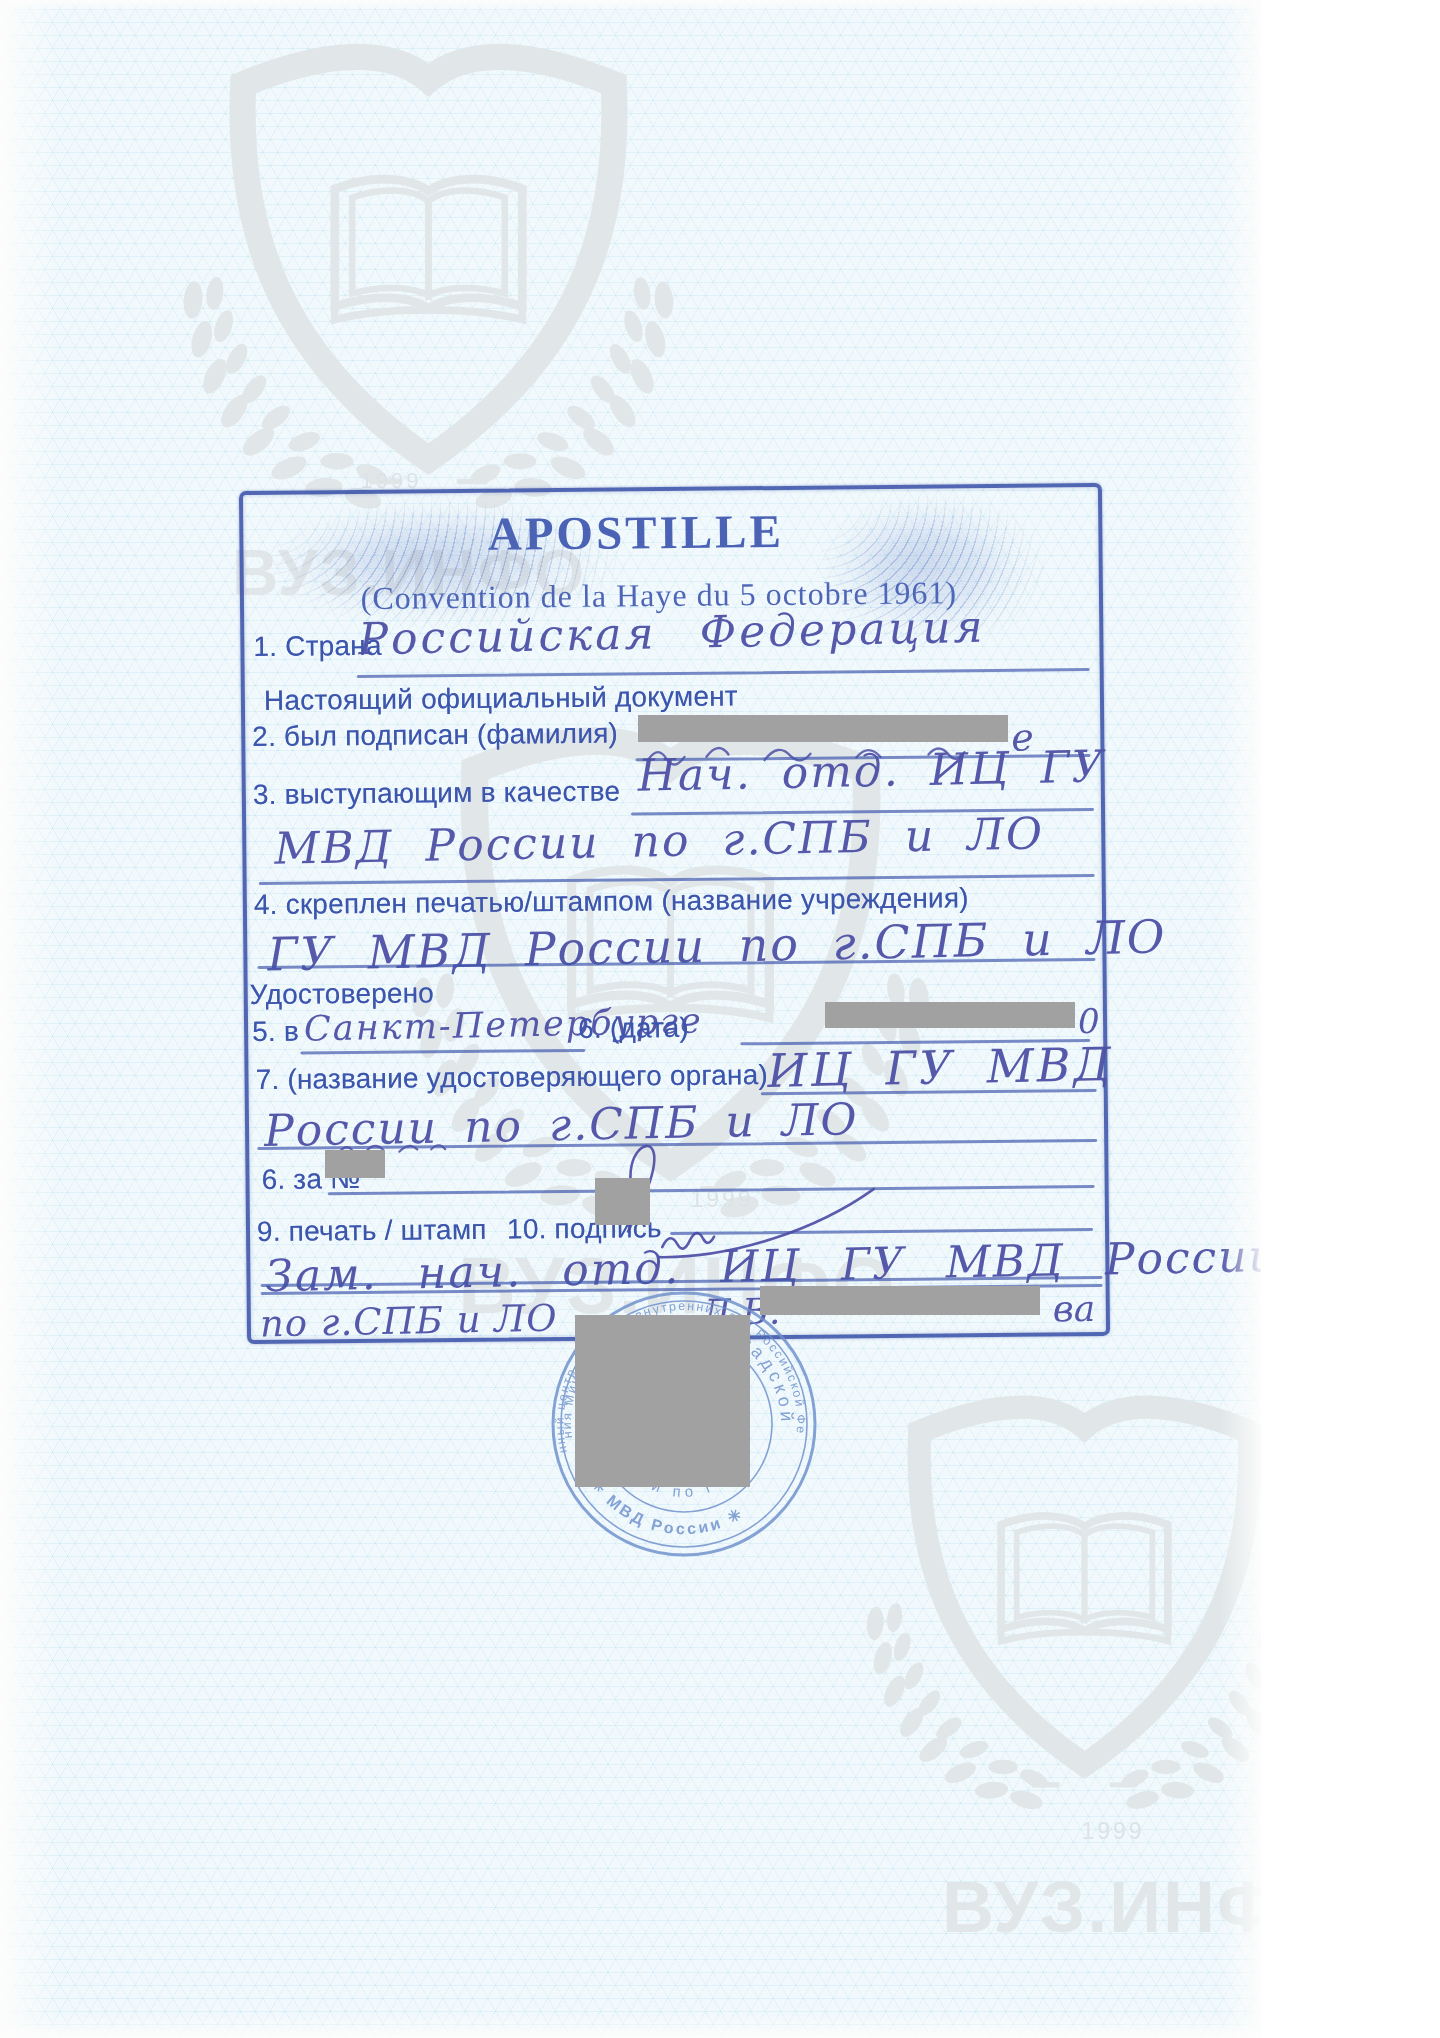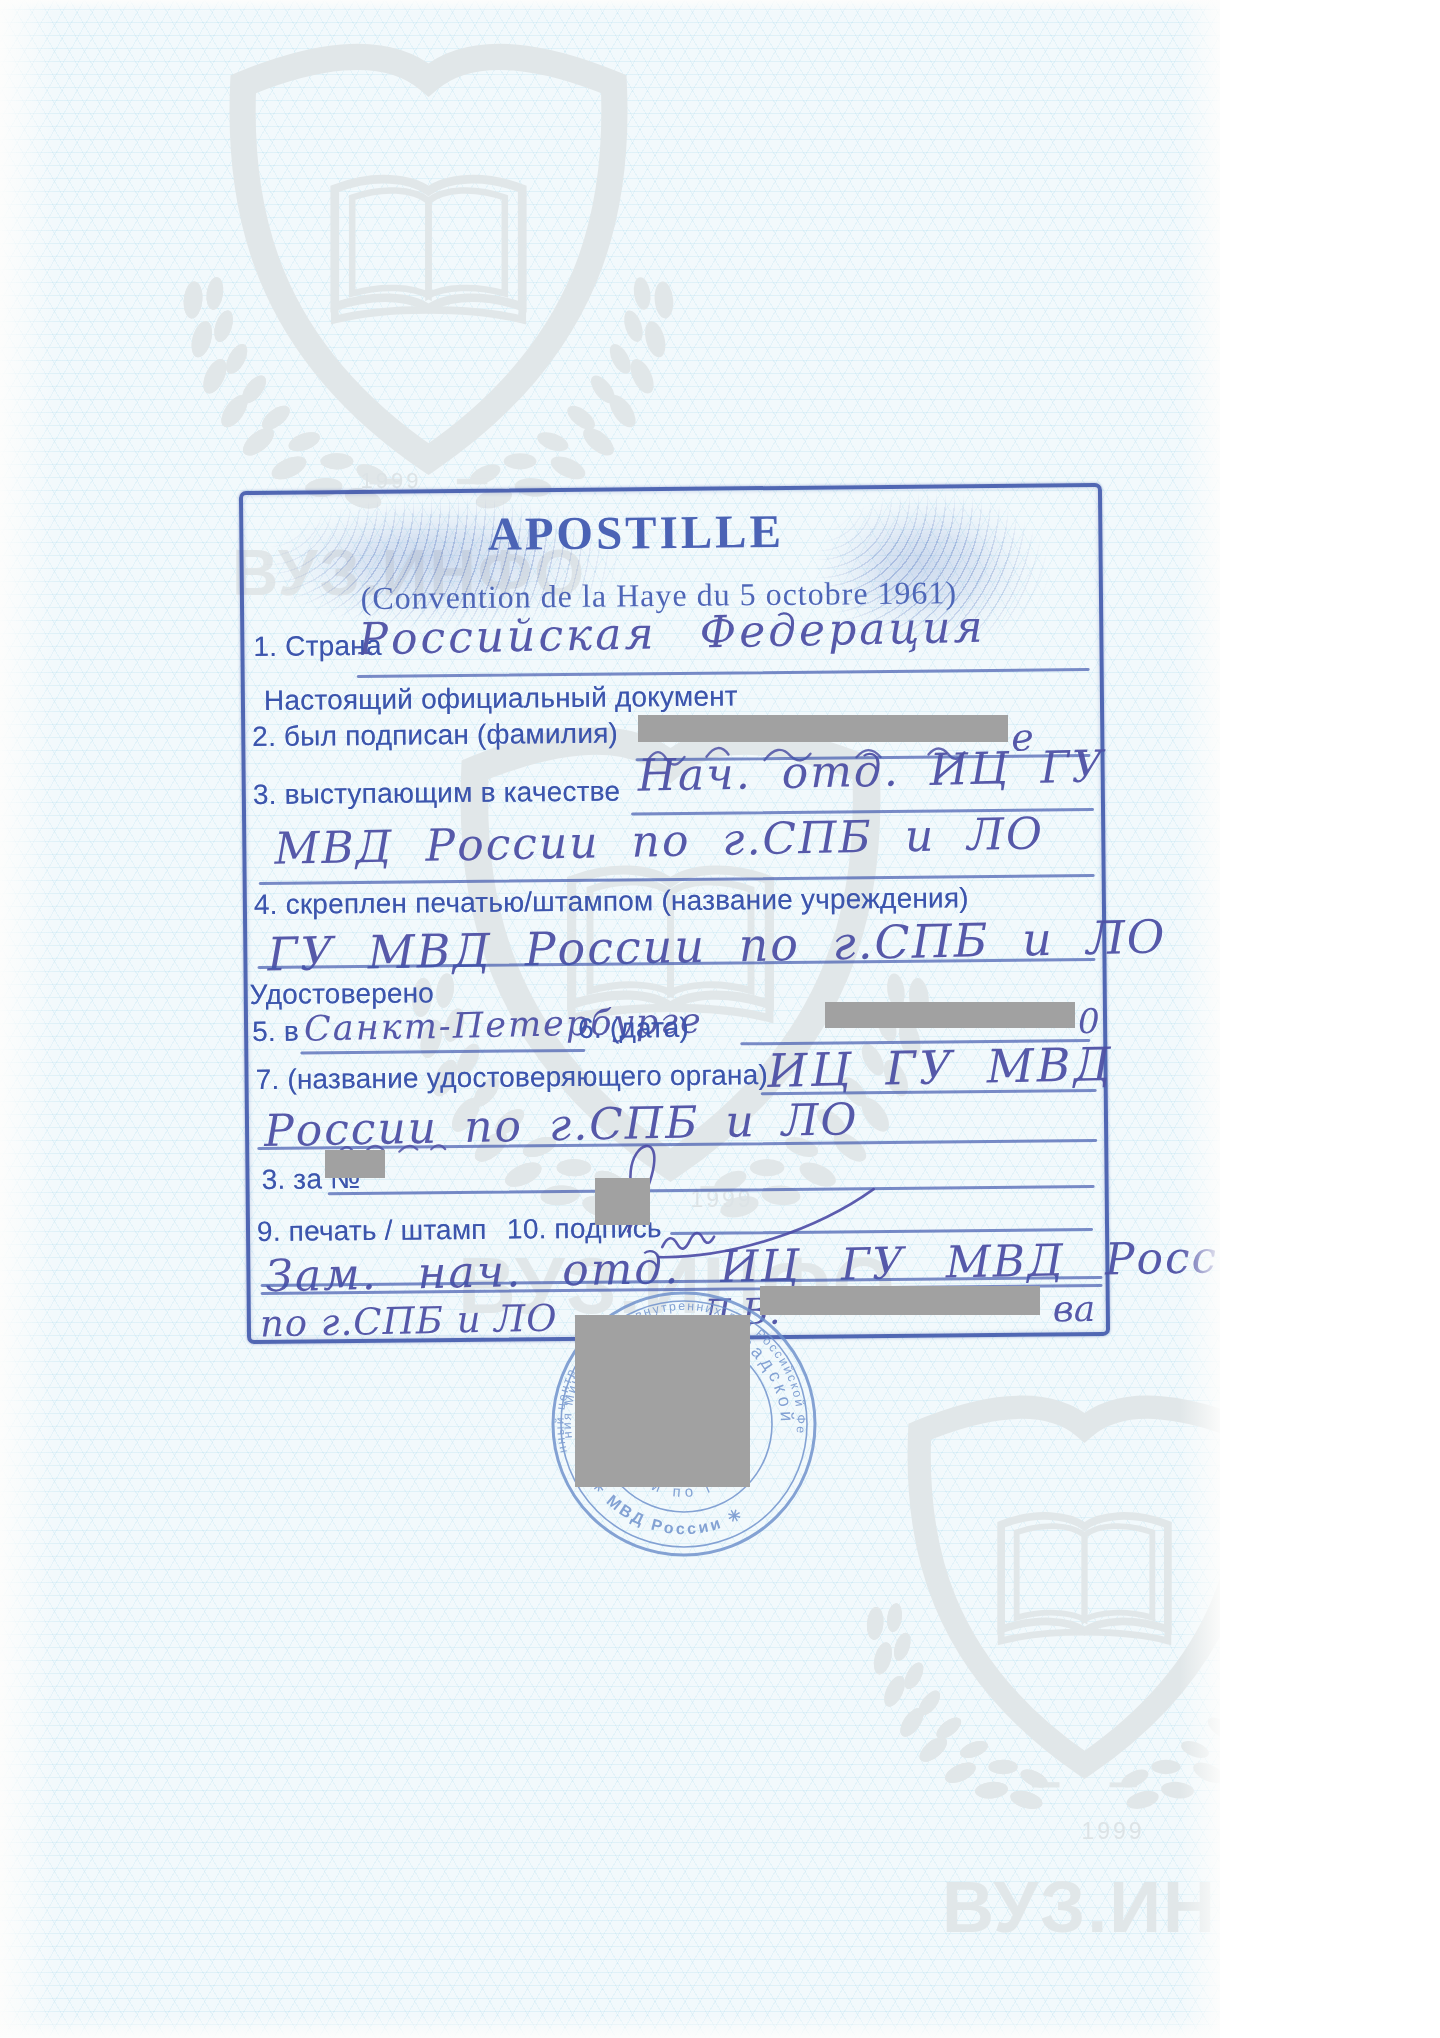--- a/index.html
+++ b/index.html
@@ -4,20 +4,21 @@
 <style>
   html,body{margin:0;padding:0;}
   .page{
     position:relative; width:1220px; height:2038px; overflow:hidden;
     background-color:#f2f9fc;
     background-image:
       repeating-linear-gradient(0deg,  rgba(125,200,228,.16) 0 1px, transparent 1px 13px),
       repeating-linear-gradient(60deg, rgba(125,200,228,.13) 0 1px, transparent 1px 13px),
       repeating-linear-gradient(-60deg,rgba(125,200,228,.13) 0 1px, transparent 1px 13px);
     font-family:"Liberation Sans",sans-serif;
+    padding-left:41px;
   }
   
   .wm-svg{position:absolute; z-index:2;}
   .wm-year{
     position:absolute; z-index:2; color:#dce3e6; text-align:center;
     font-family:"Liberation Sans",sans-serif; letter-spacing:3px; font-weight:400;
   }
   .wm-brand{
     position:absolute; z-index:2; color:#e1e7e9; font-weight:700; white-space:nowrap;
     font-family:"Liberation Sans",sans-serif; letter-spacing:2px;
@@ -185,21 +186,21 @@
     <span class="lbl" style="left:330px;top:521px">6. (дата)</span>
     <span class="hand" style="left:830px;top:514px;font-size:34px">0</span>
     <div class="wline" style="left:492px;top:552px;width:350px"></div>
 
     <span class="lbl" style="left:7px;top:569px">7. (название удостоверяющего органа)</span>
     <span class="hand" style="left:519px;top:552px;font-size:46px;letter-spacing:3px;word-spacing:14px">ИЦ ГУ МВД</span>
     <div class="wline" style="left:512px;top:602px;width:336px"></div>
     <span class="hand" style="left:15px;top:607px;font-size:44px;letter-spacing:2px;word-spacing:10px">России  по г.СПБ  и  ЛО</span>
     <div class="wline" style="left:8px;top:652px;width:840px"></div>
 
-    <span class="lbl" style="left:12px;top:669px">3. за №</span>
+    <span class="lbl" style="left:12px;top:669px">6. за №</span>
     <svg class="frag-svg" style="left:86px;top:646px" width="120" height="16" viewBox="0 0 120 16">
       <g fill="none" stroke="#4e51a5" stroke-width="2.2" stroke-linecap="round" opacity=".85">
         <path d="M4,12 q8,-10 14,0"></path>
           <path d="M32,10 q8,-8 16,0"></path>
           <path d="M64,12 q10,-10 18,-2"></path>
           <path d="M96,10 q8,-8 14,0"></path>
       </g>
     </svg>
     <div class="wline" style="left:78px;top:698px;width:767px"></div>
 

